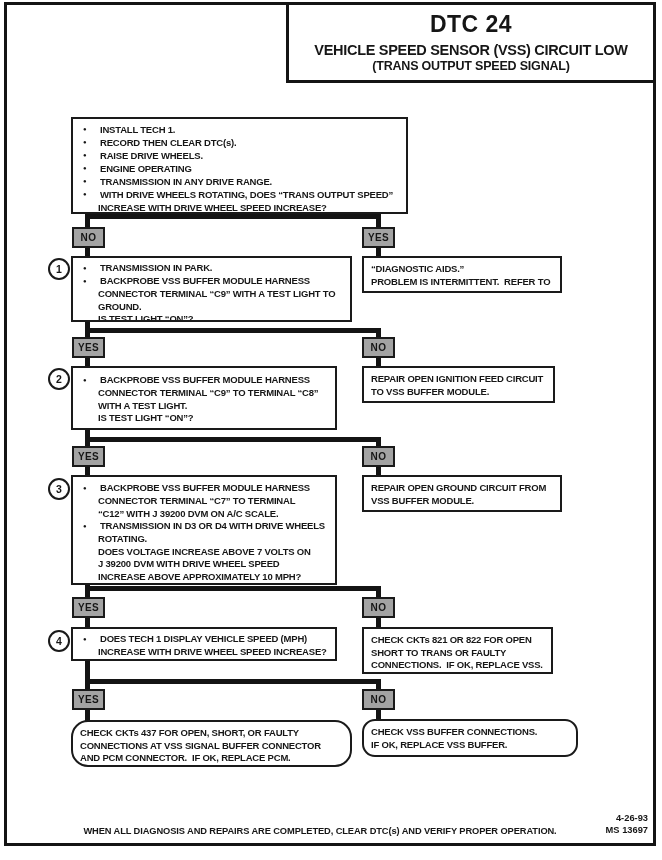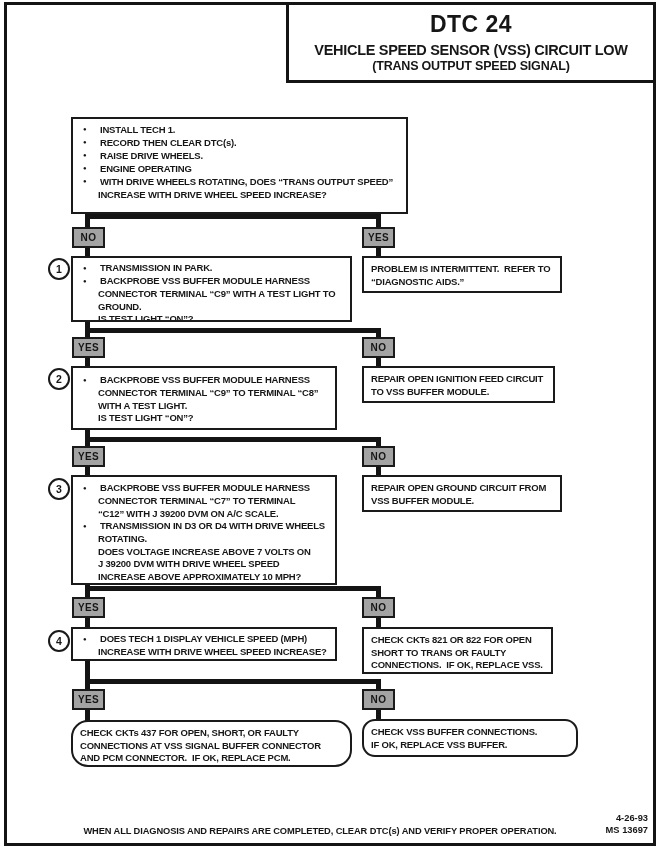--- a/index.html
+++ b/index.html
@@ -84,38 +84,39 @@
   <div class="hline" style="left:85px;top:586px;width:296px;height:5px;"></div>
   <div class="vline" style="left:376px;top:586px;width:5px;height:46px;"></div>
   <div class="hline" style="left:85px;top:679px;width:296px;height:5px;"></div>
   <div class="vline" style="left:376px;top:679px;width:5px;height:46px;"></div>
 
   <div class="fbox lh13" style="left:71px;top:117px;width:337px;height:97px;">
     <div class="ln b">INSTALL TECH 1.</div>
     <div class="ln b">RECORD THEN CLEAR DTC(s).</div>
     <div class="ln b">RAISE DRIVE WHEELS.</div>
     <div class="ln b">ENGINE OPERATING</div>
+    <div class="ln b">TRANSMISSION IN ANY DRIVE RANGE.</div>
     <div class="ln b">WITH DRIVE WHEELS ROTATING, DOES “TRANS OUTPUT SPEED”</div>
     <div class="ln">INCREASE WITH DRIVE WHEEL SPEED INCREASE?</div>
   </div>
 
   <div class="lbl" style="left:72px;top:227px;">NO</div>
   <div class="lbl" style="left:362px;top:227px;">YES</div>
 
   <div class="circ" style="left:48px;top:258px;">1</div>
   <div class="fbox" style="left:71px;top:256px;width:281px;height:66px;">
     <div class="ln b">TRANSMISSION IN PARK.</div>
     <div class="ln b">BACKPROBE VSS BUFFER MODULE HARNESS</div>
     <div class="ln">CONNECTOR TERMINAL “C9” WITH A TEST LIGHT TO</div>
     <div class="ln">GROUND.</div>
     <div class="ln">IS TEST LIGHT “ON”?</div>
   </div>
   <div class="fbox plain" style="left:362px;top:256px;width:200px;height:37px;">
+    <div class="ln">“DIAGNOSTIC AIDS.”</div>
     <div class="ln">PROBLEM IS INTERMITTENT.  REFER TO</div>
-    <div class="ln">“DIAGNOSTIC AIDS.”</div>
   </div>
 
   <div class="lbl" style="left:72px;top:337px;">YES</div>
   <div class="lbl" style="left:362px;top:337px;">NO</div>
 
   <div class="circ" style="left:48px;top:368px;">2</div>
   <div class="fbox" style="left:71px;top:366px;width:266px;height:64px;padding-top:6px;">
     <div class="ln b">BACKPROBE VSS BUFFER MODULE HARNESS</div>
     <div class="ln">CONNECTOR TERMINAL “C9” TO TERMINAL “C8”</div>
     <div class="ln">WITH A TEST LIGHT.</div>

